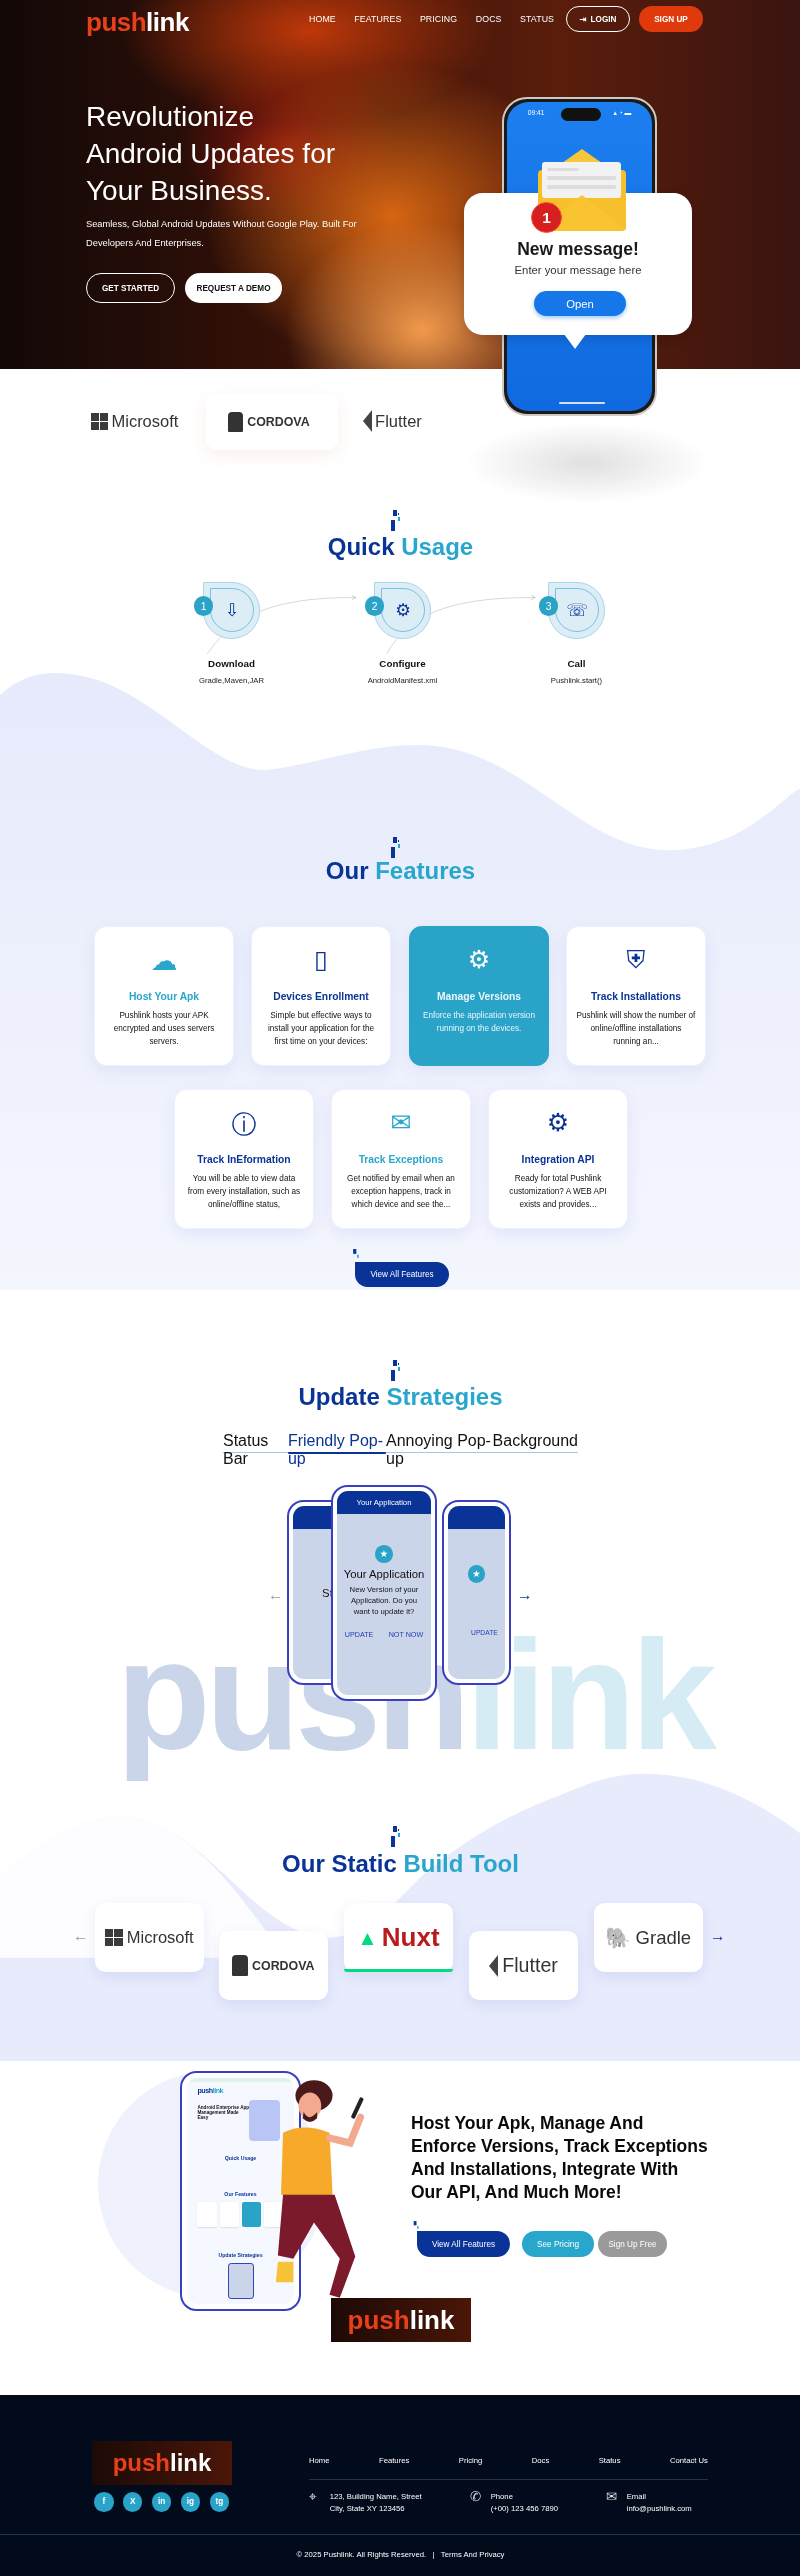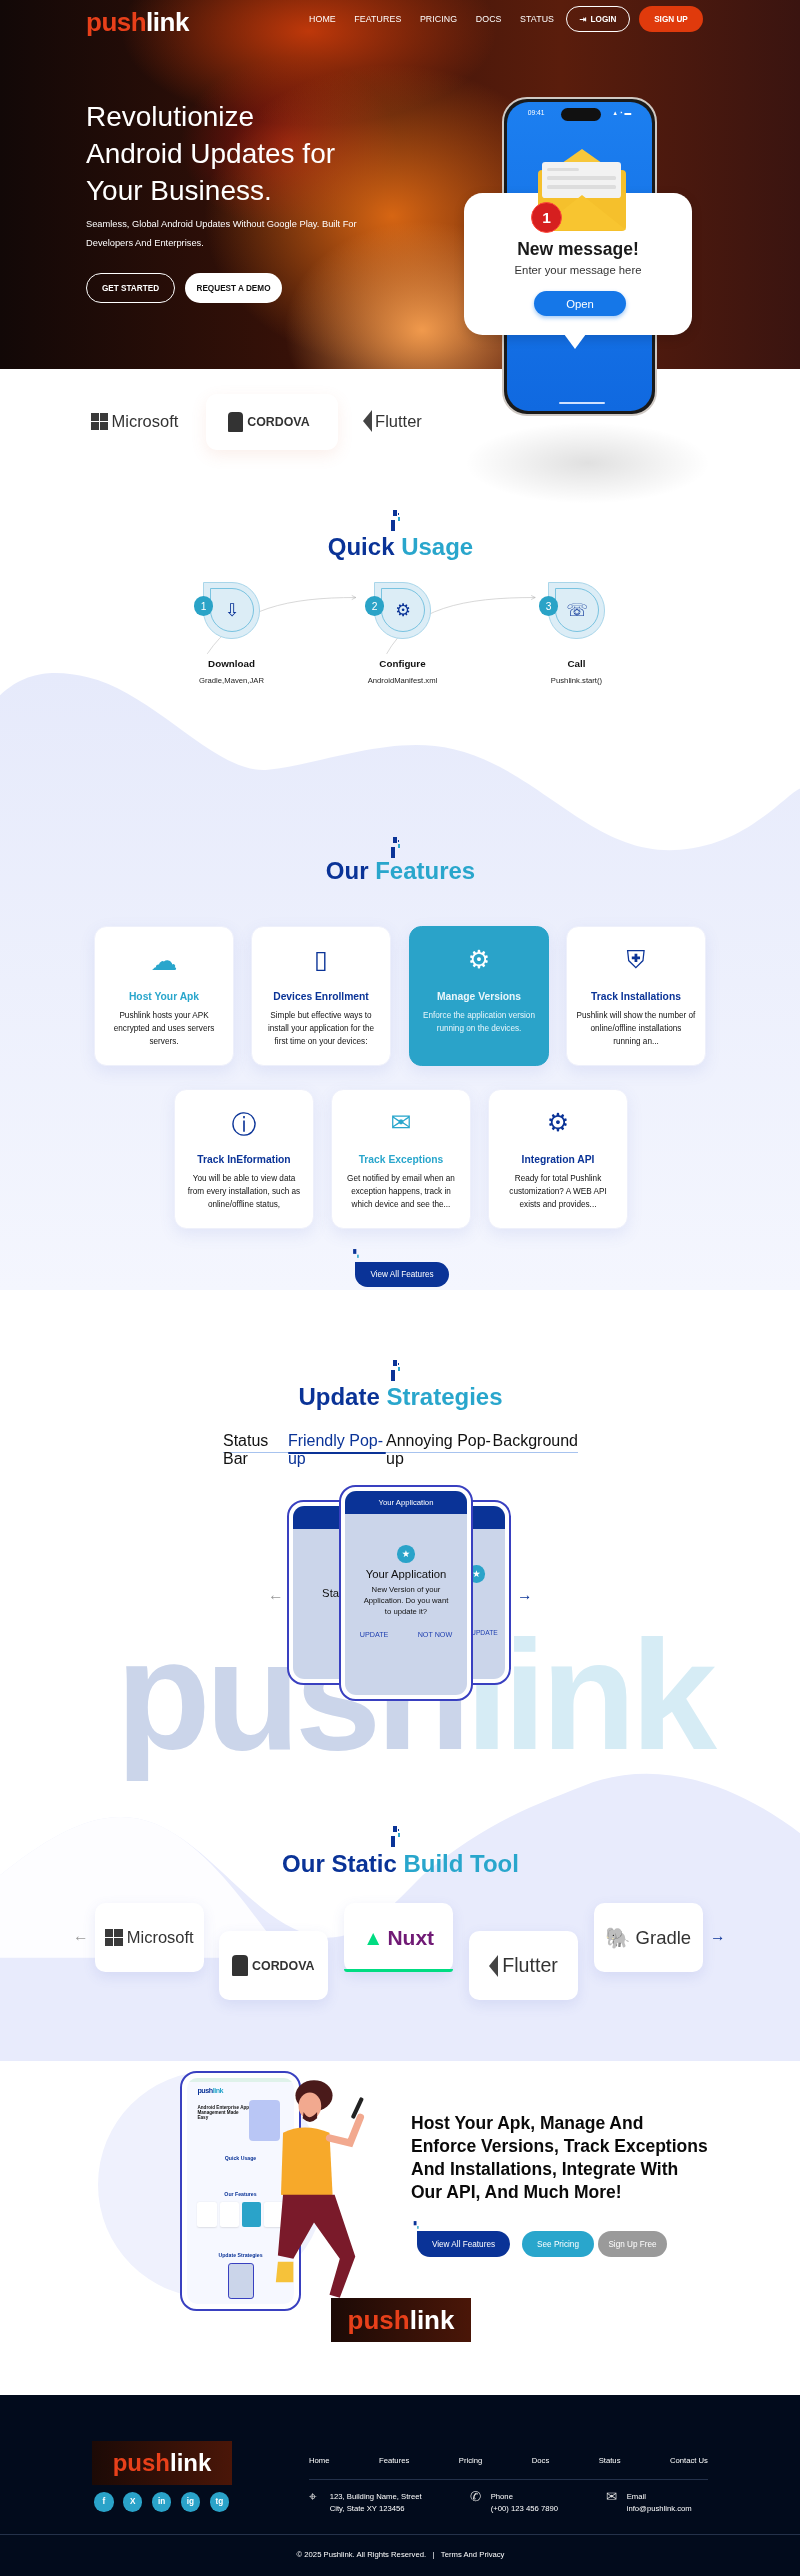--- a/index.html
+++ b/index.html
@@ -94,21 +94,21 @@
 
     .big-wordmark { position: absolute; left: 116px; top: 1618px; font-size: 155px; font-weight: 700; letter-spacing: -5.2px; line-height: 1; font-family: "Liberation Sans", sans-serif; }
     .big-wordmark .p1 { color: #cbd5ea; }
     .big-wordmark .p2 { color: #d6ecf5; }
 
     .mini-phone { position: absolute; background: #fff; border: 2.6px solid #3940c0; border-radius: 16.5px; padding: 4.1px; }
     .mini-screen { width: 100%; height: 100%; border-radius: 11.3px; background: #cbd5ea; position: relative; overflow: hidden; }
     .mini-head { height: 23px; background: #0a3397; color: #fff; display: flex; align-items: center; justify-content: center; font-size: 7.7px; }
     .mini-star { width: 17.5px; height: 17.5px; border-radius: 50%; background: #2aa3c9; color: #fff; margin: 31px auto 0; display: flex; align-items: center; justify-content: center; font-size: 9.3px; }
     .mini-title { text-align: center; font-size: 11.3px; margin-top: 5.2px; color: #111; }
-    .mini-text { text-align: center; font-size: 7.7px; line-height: 11.3px; color: #111; margin-top: 4.1px; padding: 0 16px; }
+    .mini-text { text-align: center; font-size: 7.7px; line-height: 11.3px; color: #111; margin-top: 4.1px; padding: 0 5px; }
     .mini-actions { display: flex; justify-content: space-around; margin-top: 12.4px; color: #2040b0; font-size: 7.2px; }
 
     .arrow { position: absolute; font-size: 15.5px; }
 
     
     .tool-card { position: absolute; width: 109px; height: 69px; background: #fff; border-radius: 10.3px; box-shadow: 0 4.1px 12.4px rgba(80,100,200,0.12); display: flex; align-items: center; justify-content: center; font-size: 16.5px; color: #333; gap: 4.1px; }
     .nuxt-bar { position: absolute; left: 0; right: 0; bottom: 0; height: 3.1px; background: #00dc82; border-radius: 0 0 10.3px 10.3px; }
 
     
     .promo-circle { position: absolute; left: 98px; top: 2071px; width: 227px; height: 227px; border-radius: 50%; background: #eff1fd; }
@@ -360,21 +360,21 @@
       <div class="mini-title" style="margin-top:58px;text-align:left;padding-left:29px;">Stat</div>
     </div>
   </div>
   <div class="mini-phone" style="left:442px;top:1500px;width:69px;height:185px;">
     <div class="mini-screen">
       <div class="mini-head"></div>
       <div class="mini-star" style="margin-top:36px;">★</div>
       <div style="text-align:right;padding-right:7.2px;margin-top:46px;color:#2040b0;font-size:6.7px;">UPDATE</div>
     </div>
   </div>
-  <div class="mini-phone" style="left:339px;top:1485px;width:134px;height:216px;">
+  <div class="mini-phone" style="left:331px;top:1485px;width:106px;height:216px;">
     <div class="mini-screen">
       <div class="mini-head">Your Application</div>
       <div class="mini-star">★</div>
       <div class="mini-title">Your Application</div>
       <div class="mini-text">New Version of your Application. Do you want to update it?</div>
       <div class="mini-actions">
         <span>UPDATE</span>
         <span>NOT NOW</span>
       </div>
     </div>
@@ -406,21 +406,21 @@
         <i></i>
       </span>
     <span>Microsoft</span>
   </div>
   <div class="tool-card" style="left:219px;top:1931px;">
     <span class="cordova-bot"></span>
     <span style="font-size:12.4px;font-weight:700">CORDOVA</span>
   </div>
   <div class="tool-card" style="left:344px;top:1903px;">
     <span style="color:#00dc82;font-size:20.6px;">▲</span>
-    <span style="font-weight:700;color:#701a75;font-size:21px;">Nuxt</span>
+    <span style="font-weight:700;color:#b91c1c;font-size:26px;">Nuxt</span>
     <div class="nuxt-bar"></div>
   </div>
   <div class="tool-card" style="left:469px;top:1931px;">
     <span class="flutter-mark"></span>
     <span style="font-size:19.6px;">Flutter</span>
   </div>
   <div class="tool-card" style="left:594px;top:1903px;">
     <span style="font-size:20.6px;color:#333;">🐘</span>
     <span style="font-size:18.5px;">Gradle</span>
   </div>

